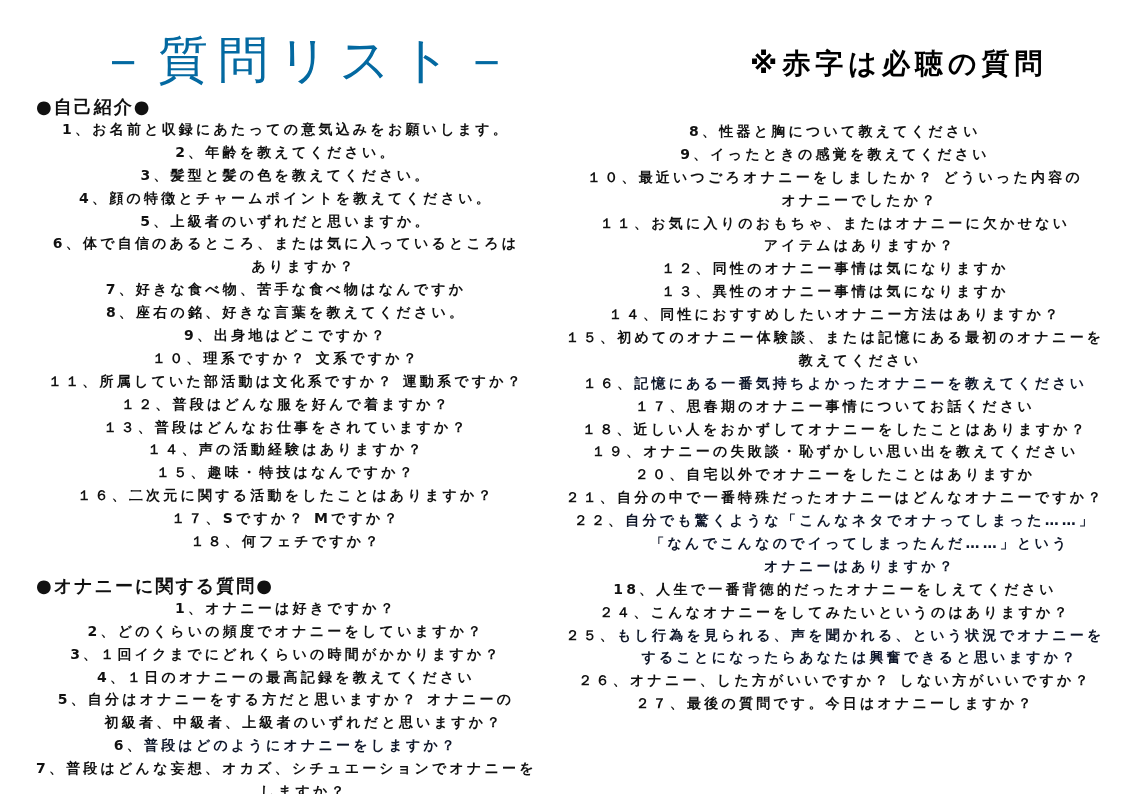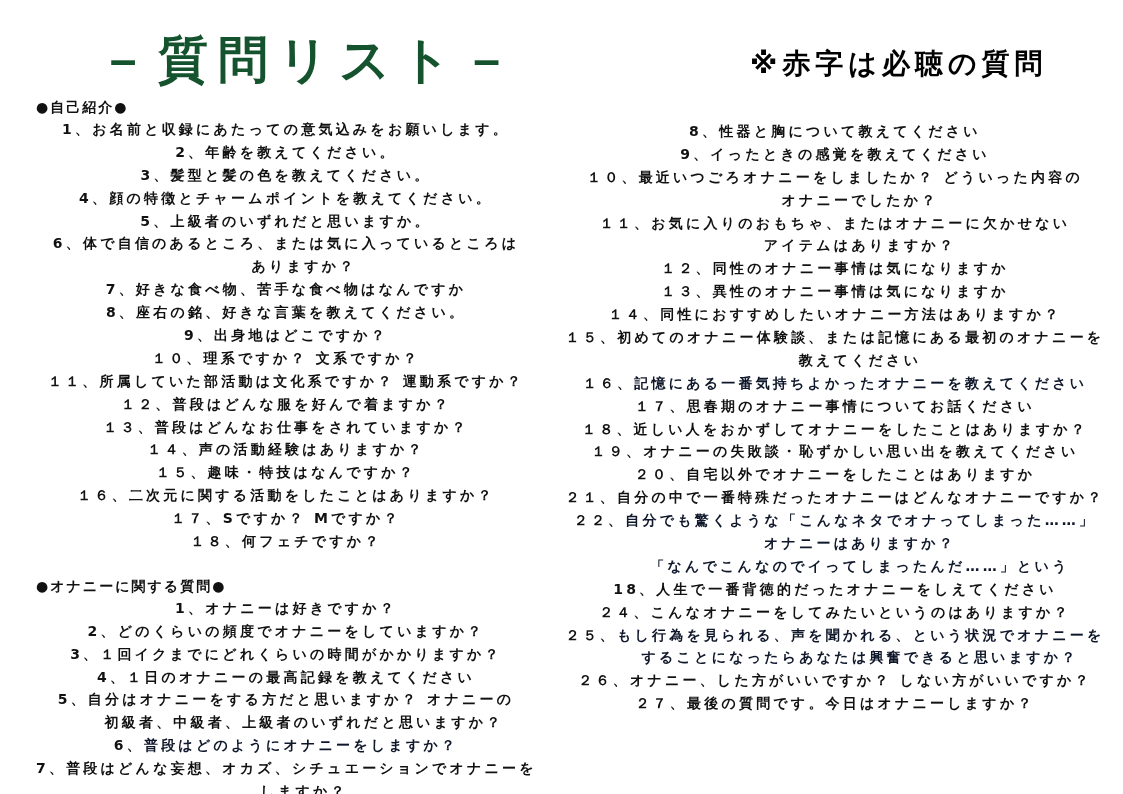--- a/index.html
+++ b/index.html
@@ -1,27 +1,27 @@
 <!DOCTYPE html>
 <html><head>
 <meta charset="utf-8">
 <style>
   html, body { margin:0; padding:0; background:#ffffff; }
   body { width:1123px; height:794px; position:relative; overflow:hidden;
          font-family:"DejaVu Sans", "Liberation Sans", sans-serif; color:#111; }
-  .title { position:absolute; left:98px; top:30px; font-size:50px; font-weight:bold;
-           letter-spacing:10px; color:#14532d; line-height:60px; white-space:nowrap; }
+  .title { position:absolute; left:98px; top:30px; font-size:50px; font-weight:normal;
+           letter-spacing:10px; color:#0369a1; line-height:60px; white-space:nowrap; }
   .note { position:absolute; left:750px; top:44px; font-size:28px; font-weight:bold;
           letter-spacing:5px; color:#000000; line-height:40px; white-space:nowrap; }
   .col { position:absolute; }
   .col-left { left:36px; top:96px; width:500px; }
   .col-right { left:550px; top:120px; width:570px; }
   .line { font-size:14px; font-weight:bold; letter-spacing:3.2px; line-height:22.9px;
           height:22.9px; white-space:nowrap;text-align:center; }
-  .section-head { font-size:14px; font-weight:bold; letter-spacing:2px; line-height:22px; height:22px; white-space:nowrap; }
+  .section-head { font-size:18px; font-weight:bold; letter-spacing:2px; line-height:22px; height:22px; white-space:nowrap; }
   .num { color:#111; }
   .red { color:#0f172a; }
   .cont { padding-left:36px; }
   .cont-wide { padding-left:50px; }
   .gap { height:22px; }
 </style>
 </head>
 <body>
 
 <div class="title">－質問リスト－</div>
@@ -151,22 +151,22 @@
       <div class="line"><span class="num">１９、</span><span>オナニーの失敗談・恥ずかしい思い出を教えてください</span></div>
     </div>
     <div class="question">
       <div class="line"><span class="num">２０、</span><span>自宅以外でオナニーをしたことはありますか</span></div>
     </div>
     <div class="question">
       <div class="line"><span class="num">２１、</span><span>自分の中で一番特殊だったオナニーはどんなオナニーですか？</span></div>
     </div>
     <div class="question">
       <div class="line"><span class="num">２２、</span><span class="red">自分でも驚くような「こんなネタでオナってしまった……」</span></div>
+      <div class="line cont-wide"><span class="red">「なんでこんなのでイってしまったんだ……」という</span></div>
       <div class="line cont-wide"><span class="red">オナニーはありますか？</span></div>
-      <div class="line cont-wide"><span class="red">「なんでこんなのでイってしまったんだ……」という</span></div>
     </div>
     <div class="question">
       <div class="line"><span class="num">18、</span><span>人生で一番背徳的だったオナニーをしえてください</span></div>
     </div>
     <div class="question">
       <div class="line"><span class="num">２４、</span><span>こんなオナニーをしてみたいというのはありますか？</span></div>
     </div>
     <div class="question">
       <div class="line"><span class="num">２５、</span><span class="red">もし行為を見られる、声を聞かれる、という状況でオナニーを</span></div>
       <div class="line cont-wide"><span class="red">することになったらあなたは興奮できると思いますか？</span></div>

